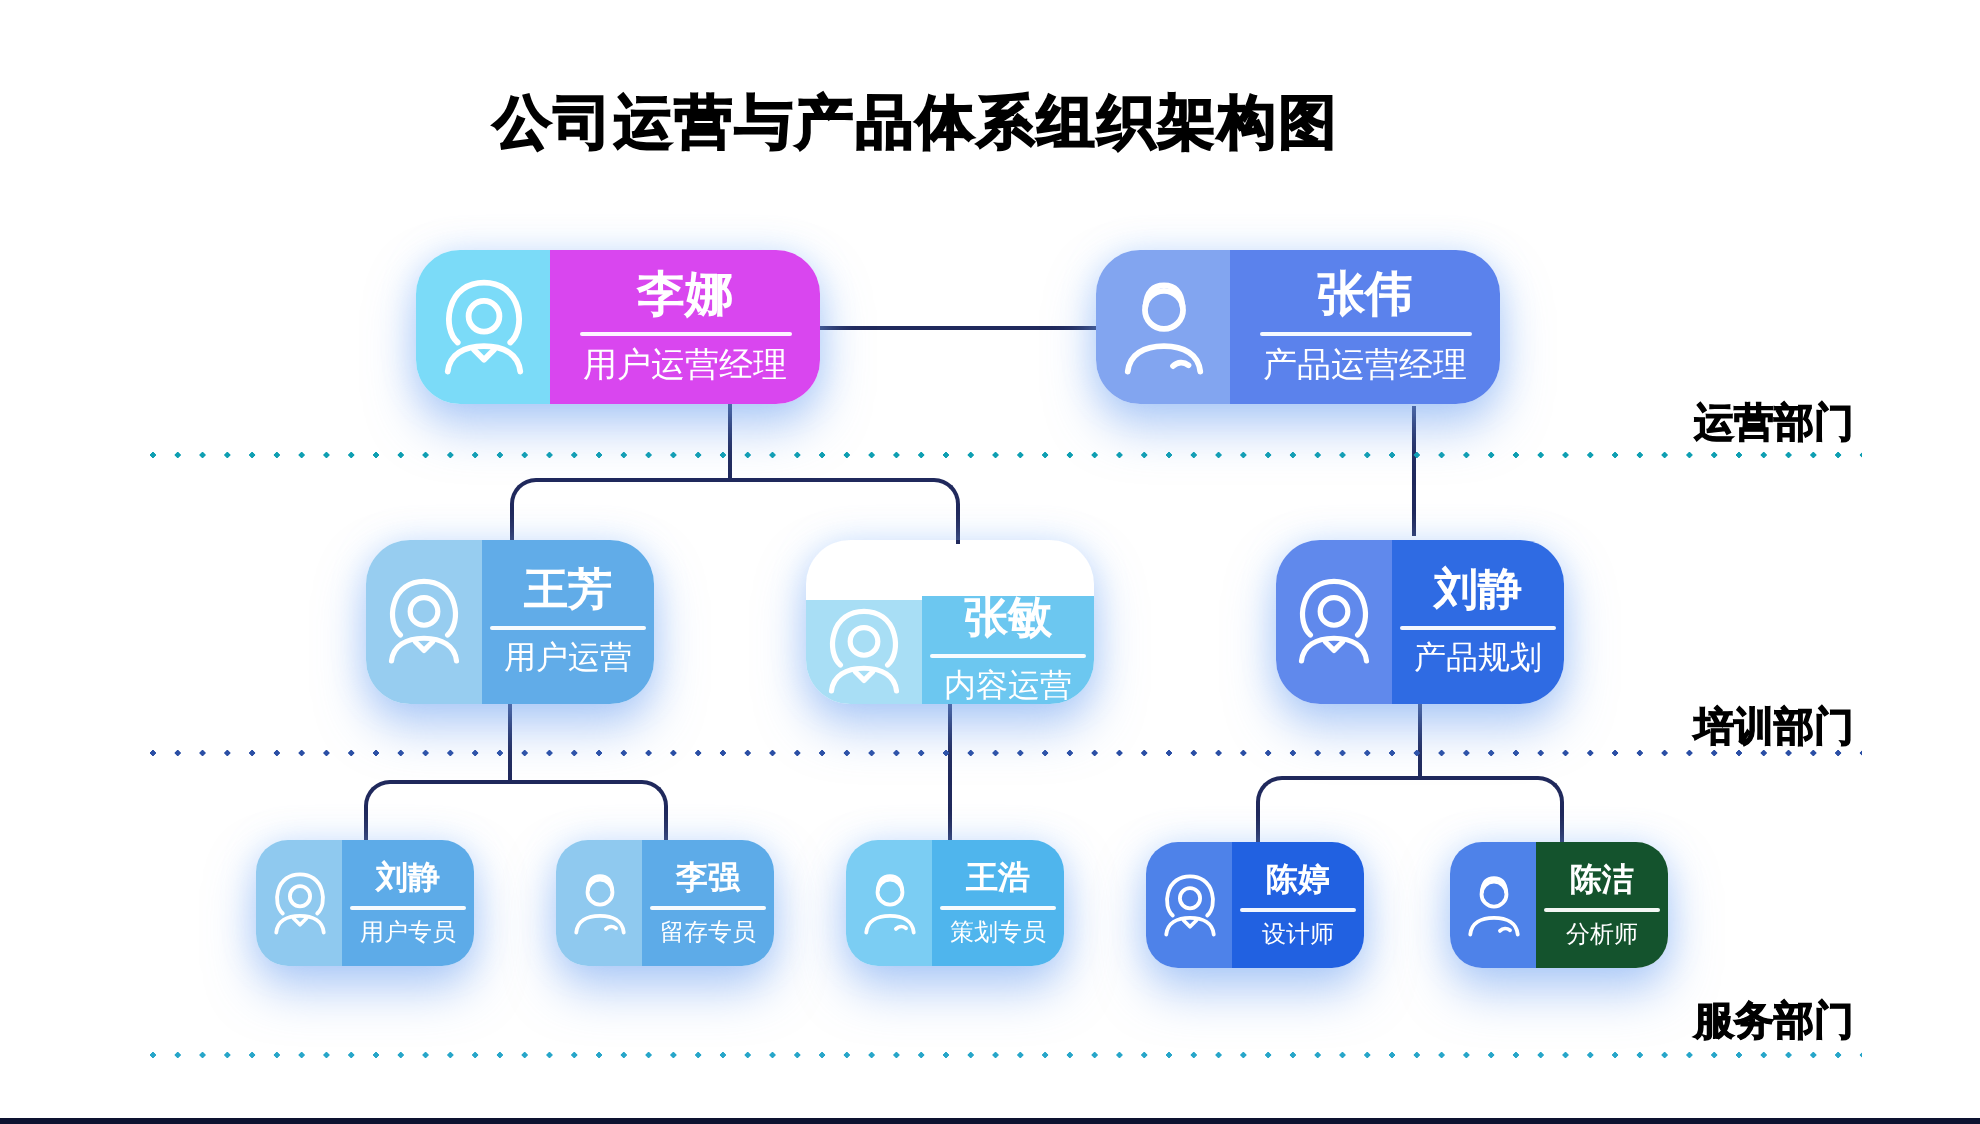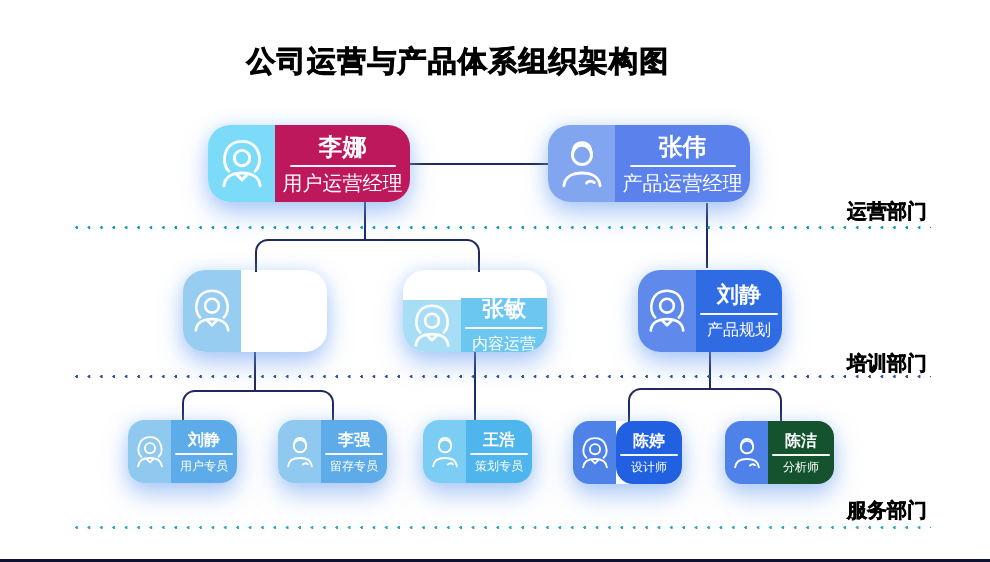--- a/index.html
+++ b/index.html
@@ -11,21 +11,21 @@
         box-shadow:0 12px 24px rgba(110,160,240,.5), 0 0 16px rgba(150,195,255,.35);}
   .icon-sec{display:flex;align-items:center;justify-content:center;flex:none;}
   .text-sec{flex:1;display:flex;flex-direction:column;align-items:center;justify-content:center;color:#fff;}
   .sep{background:rgba(255,255,255,.95);height:2px;border-radius:1px;}
   .name{font-weight:700;line-height:1;}
   .role{line-height:1;}
   .lvl1{width:202px;height:77px;}
   .lvl1 .icon-sec{width:67px;}
   .lvl1 svg{width:58px;height:58px;}
   .lvl1 .name{font-size:24px;}
-  .lvl1 .role{font-size:20px;}
+  .lvl1 .role{font-size:17px;}
   .lvl1 .sep{width:106px;margin:6px 0;}
   .lvl2{width:144px;height:82px;}
   .lvl2 .icon-sec{width:58px;}
   .lvl2 svg{width:52px;height:52px;}
   .lvl2 .name{font-size:22px;}
   .lvl2 .role{font-size:16px;}
   .lvl2 .sep{width:78px;margin:7px 0;}
   .lvl3{width:109px;height:63px;border-radius:16px;}
   .lvl3 .icon-sec{width:43px;}
   .lvl3 svg{width:38px;height:38px;}
@@ -77,21 +77,21 @@
 <div id="cards-host">
     <div class="card lvl1 pos-lina">
       <div class="icon-sec" style="background: rgb(123, 219, 248);">
         <svg viewBox="0 0 64 64" fill="none" stroke="#fff" stroke-width="3.2" stroke-linecap="round" stroke-linejoin="round">
           <path d="M17.5 40 C13 36 11.5 28 13.5 21 C16 11.5 23.5 7 32 7 C40.5 7 48 11.5 50.5 21 C52.5 28 51 36 46.5 40"></path>
           <circle cx="32" cy="25.5" r="8.5"></circle>
           <path d="M12 56 C13 46.5 21 42 32 42 C43 42 51 46.5 52 56"></path>
           <path d="M26.5 44 L32 49.5 L37.5 44"></path>
         </svg>
       </div>
-      <div class="text-sec" style="background: #be185d;">
+      <div class="text-sec" style="background: #d946ef;">
         <div class="name">李娜</div>
         <div class="sep"></div>
         <div class="role">用户运营经理</div>
       </div>
     </div>
     <div class="card lvl1 pos-zhangwei">
       <div class="icon-sec" style="background: rgb(130, 165, 240);">
         <svg viewBox="0 0 64 64" fill="none" stroke="#fff" stroke-width="3.2" stroke-linecap="round" stroke-linejoin="round">
           <circle cx="32" cy="22" r="10.5"></circle>
           <path d="M21.8 20 C22.5 11.5 26.5 8.5 32 8.5 C37.5 8.5 41.5 11.5 42.2 20"></path>
@@ -107,20 +107,25 @@
     </div>
     <div class="card lvl2 pos-wangfang">
       <div class="icon-sec" style="background: rgb(151, 205, 240);">
         <svg viewBox="0 0 64 64" fill="none" stroke="#fff" stroke-width="3.2" stroke-linecap="round" stroke-linejoin="round">
           <path d="M17.5 40 C13 36 11.5 28 13.5 21 C16 11.5 23.5 7 32 7 C40.5 7 48 11.5 50.5 21 C52.5 28 51 36 46.5 40"></path>
           <circle cx="32" cy="25.5" r="8.5"></circle>
           <path d="M12 56 C13 46.5 21 42 32 42 C43 42 51 46.5 52 56"></path>
           <path d="M26.5 44 L32 49.5 L37.5 44"></path>
         </svg>
       </div>
+      <div class="text-sec" style="background: rgb(97, 172, 232);">
+        <div class="name">王芳</div>
+        <div class="sep"></div>
+        <div class="role">用户运营</div>
+      </div>
     </div>
     <div class="card lvl2 pos-zhangmin">
       <div class="icon-sec" style="background: rgb(168, 222, 245);">
         <svg viewBox="0 0 64 64" fill="none" stroke="#fff" stroke-width="3.2" stroke-linecap="round" stroke-linejoin="round">
           <path d="M17.5 40 C13 36 11.5 28 13.5 21 C16 11.5 23.5 7 32 7 C40.5 7 48 11.5 50.5 21 C52.5 28 51 36 46.5 40"></path>
           <circle cx="32" cy="25.5" r="8.5"></circle>
           <path d="M12 56 C13 46.5 21 42 32 42 C43 42 51 46.5 52 56"></path>
           <path d="M26.5 44 L32 49.5 L37.5 44"></path>
         </svg>
       </div>
@@ -192,21 +197,21 @@
     </div>
     <div class="card lvl3 pos-chenting">
       <div class="icon-sec" style="background: rgb(78, 130, 233);">
         <svg viewBox="0 0 64 64" fill="none" stroke="#fff" stroke-width="3.2" stroke-linecap="round" stroke-linejoin="round">
           <path d="M17.5 40 C13 36 11.5 28 13.5 21 C16 11.5 23.5 7 32 7 C40.5 7 48 11.5 50.5 21 C52.5 28 51 36 46.5 40"></path>
           <circle cx="32" cy="25.5" r="8.5"></circle>
           <path d="M12 56 C13 46.5 21 42 32 42 C43 42 51 46.5 52 56"></path>
           <path d="M26.5 44 L32 49.5 L37.5 44"></path>
         </svg>
       </div>
-      <div class="text-sec" style="background: rgb(33, 97, 225); border-radius: 17px;">
+      <div class="text-sec" style="background: rgb(33, 97, 225);">
         <div class="name">陈婷</div>
         <div class="sep"></div>
         <div class="role">设计师</div>
       </div>
     </div>
     <div class="card lvl3 pos-chenjie">
       <div class="icon-sec" style="background: rgb(78, 130, 233);">
         <svg viewBox="0 0 64 64" fill="none" stroke="#fff" stroke-width="3.2" stroke-linecap="round" stroke-linejoin="round">
           <circle cx="32" cy="22" r="10.5"></circle>
           <path d="M21.8 20 C22.5 11.5 26.5 8.5 32 8.5 C37.5 8.5 41.5 11.5 42.2 20"></path>

